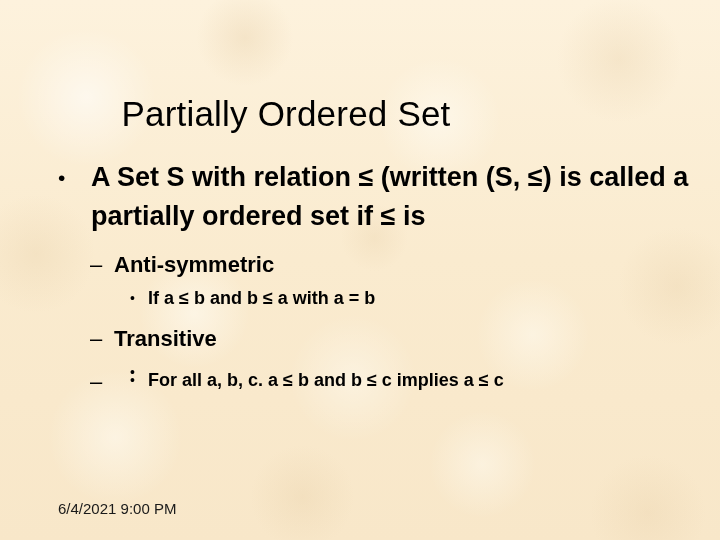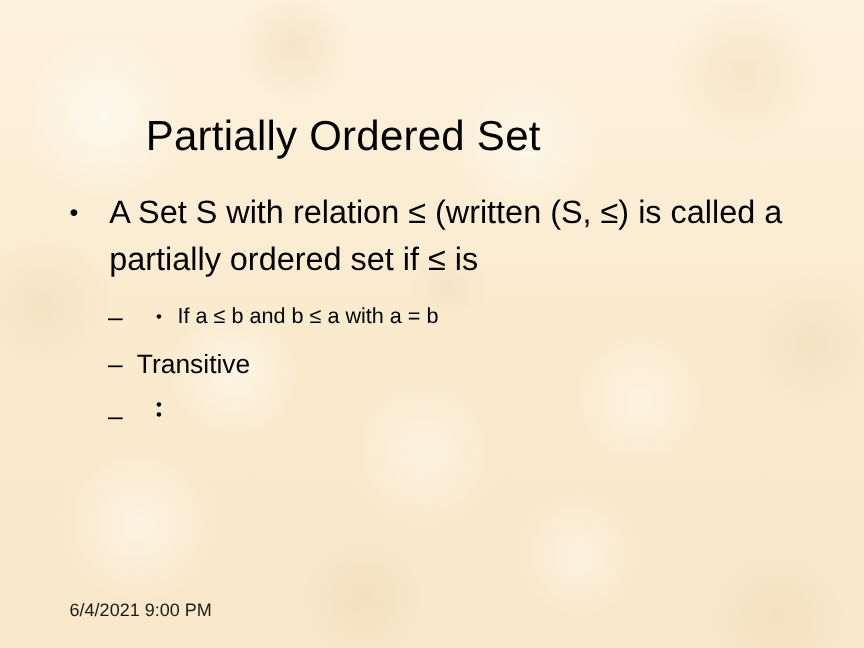--- a/index.html
+++ b/index.html
@@ -109,21 +109,21 @@
     margin-top: 1px;
   }
   .lvl3 > .marker {
     position: absolute;
     left: 0;
     top: 0;
     font-size: 14px;
     line-height: 30px;
   }
 
-  .text { display: inline; }
+  .text { display: inline; font-weight: bold; }
 
   
   .group { margin-top: 9px; }
   .group-first { margin-top: 12px; }
 
   
   #footer-date {
     position: absolute;
     left: 58px;
     top: 502px;
@@ -142,38 +142,40 @@
 
   <div id="body">
 
     <div class="bullet-row lvl1">
       <span class="marker">•</span>
       <span class="text">A Set S with relation ≤ (written (S, ≤) is called a partially ordered set if ≤ is</span>
     </div>
 
     <div class="bullet-row lvl2 group-first">
       <span class="marker">–</span>
+      <span class="text">Anti-symmetric</span>
     </div>
     <div class="bullet-row lvl3">
       <span class="marker">•</span>
       <span class="text">If a ≤ b and b ≤ a with a = b</span>
     </div>
 
     <div class="bullet-row lvl2 group">
       <span class="marker">–</span>
       <span class="text">Transitive</span>
     </div>
     <div class="bullet-row lvl3">
       <span class="marker">•</span>
     </div>
 
     <div class="bullet-row lvl2 group">
       <span class="marker">–</span>
     </div>
     <div class="bullet-row lvl3">
       <span class="marker">•</span>
+      <span class="text">For all a, b, c. a ≤ b and b ≤ c implies a ≤ c</span>
     </div>
 
   </div>
 
   <div id="footer-date">6/4/2021 9:00 PM</div>
 
 </div>
 
 </body></html>

